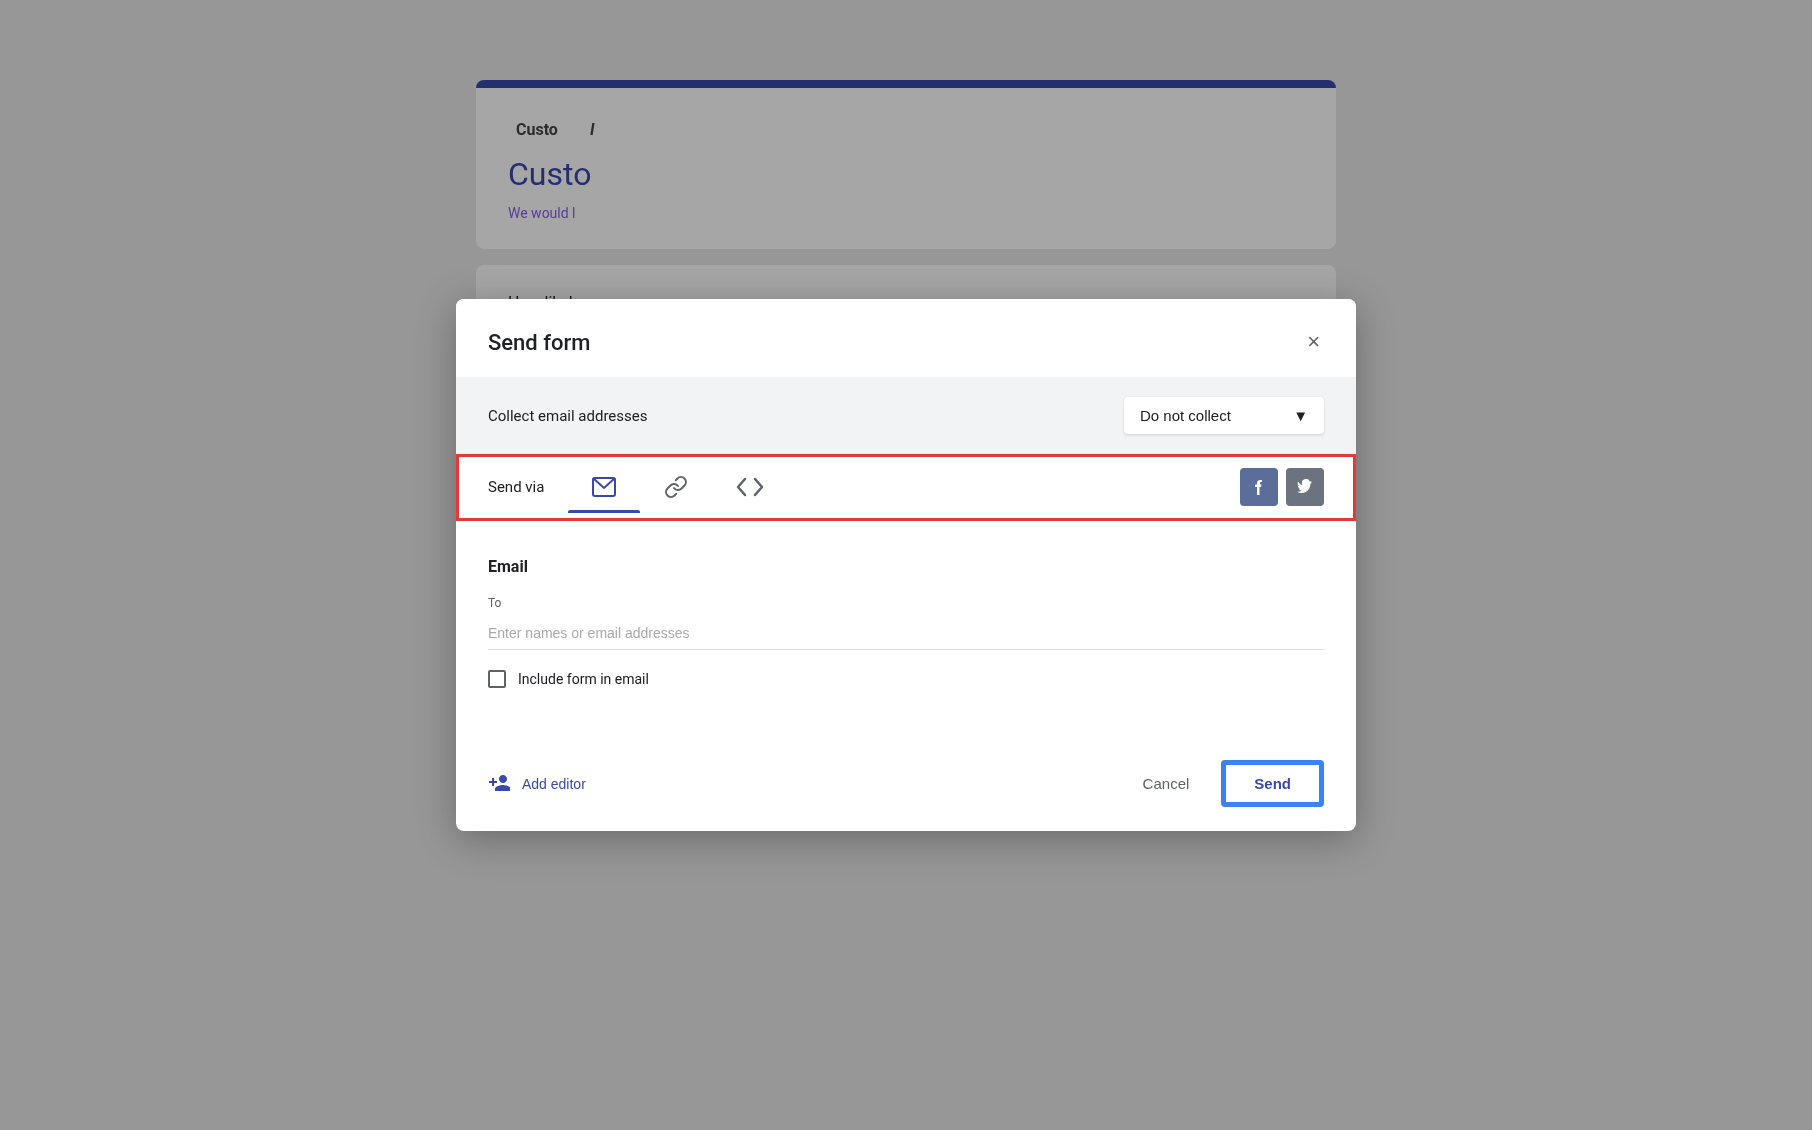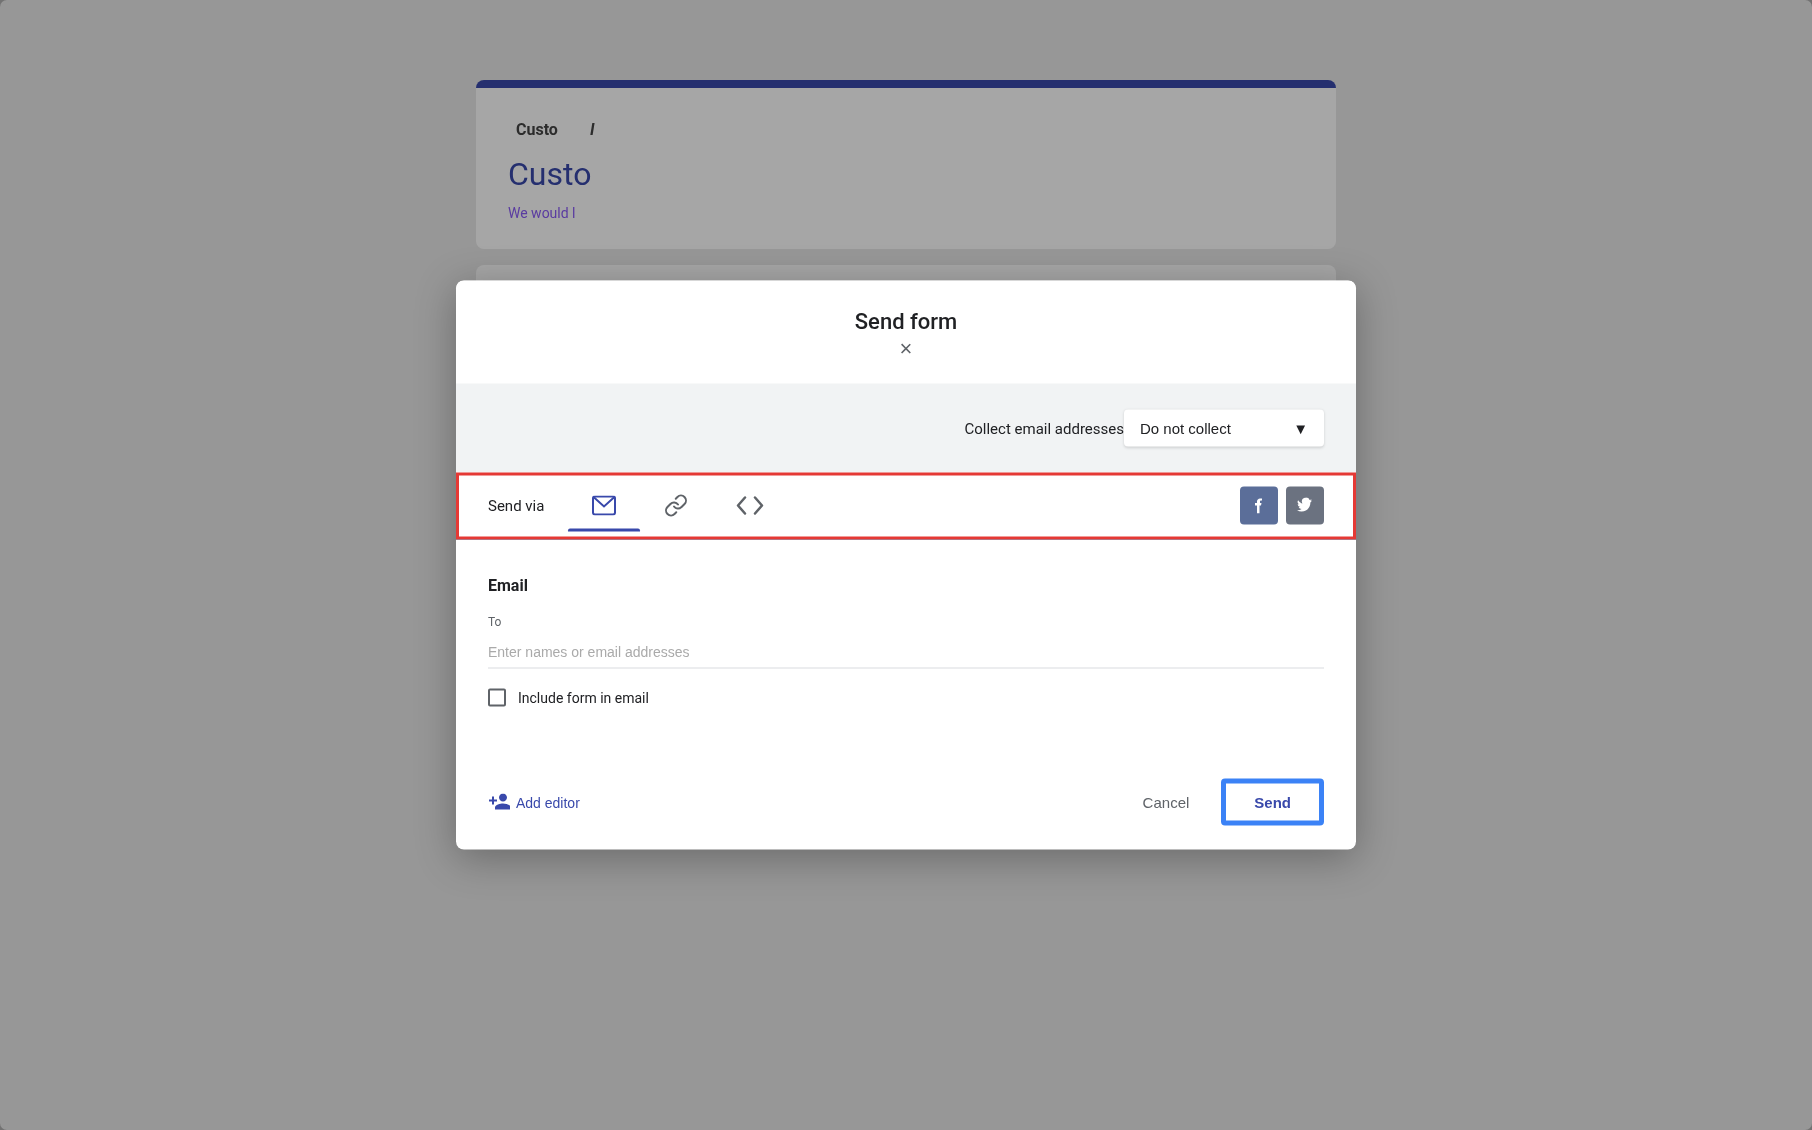--- a/index.html
+++ b/index.html
@@ -17,21 +17,20 @@
     .bg-content {
       position: absolute;
       top: 0; left: 0;
       width: 1812px;
       height: 1130px;
       background: #e8e8e8;
       display: flex;
       align-items: flex-start;
       justify-content: center;
       padding-top: 80px;
-      border-radius: 7px;
     }
 
     .bg-form-container {
       width: 860px;
     }
 
     .bg-card {
       background: white;
       border-radius: 8px;
       padding: 28px 32px;
@@ -126,21 +125,20 @@
       z-index: 20;
       overflow: hidden;
     }
 
     .dialog-header {
       display: flex;
       align-items: center;
       justify-content: space-between;
       padding: 28px 32px 20px 32px;
       background: white;
-      flex-direction: column;
     }
 
     .dialog-title {
       font-size: 22px;
       font-weight: 500;
       color: #202124;
     }
 
     .close-btn {
       background: none;
@@ -149,23 +147,23 @@
       font-size: 22px;
       color: #5f6368;
       padding: 4px;
       line-height: 1;
     }
 
     
     .collect-row {
       display: flex;
       align-items: center;
-      justify-content: flex-end;
+      justify-content: space-between;
       background: #f1f3f4;
-      padding: 26px 32px;
+      padding: 20px 32px;
     }
 
     .collect-label {
       font-size: 15px;
       color: #202124;
     }
 
     .collect-dropdown {
       display: flex;
       align-items: center;
@@ -324,21 +322,21 @@
     .dialog-footer {
       display: flex;
       align-items: center;
       justify-content: space-between;
       padding: 12px 32px 24px 32px;
     }
 
     .add-editor-btn {
       display: flex;
       align-items: center;
-      gap: 6px;
+      gap: 12px;
       color: #3949ab;
       font-size: 14px;
       font-weight: 500;
       background: none;
       border: none;
       cursor: pointer;
       padding: 8px 0;
       text-align: right;
     }
 

